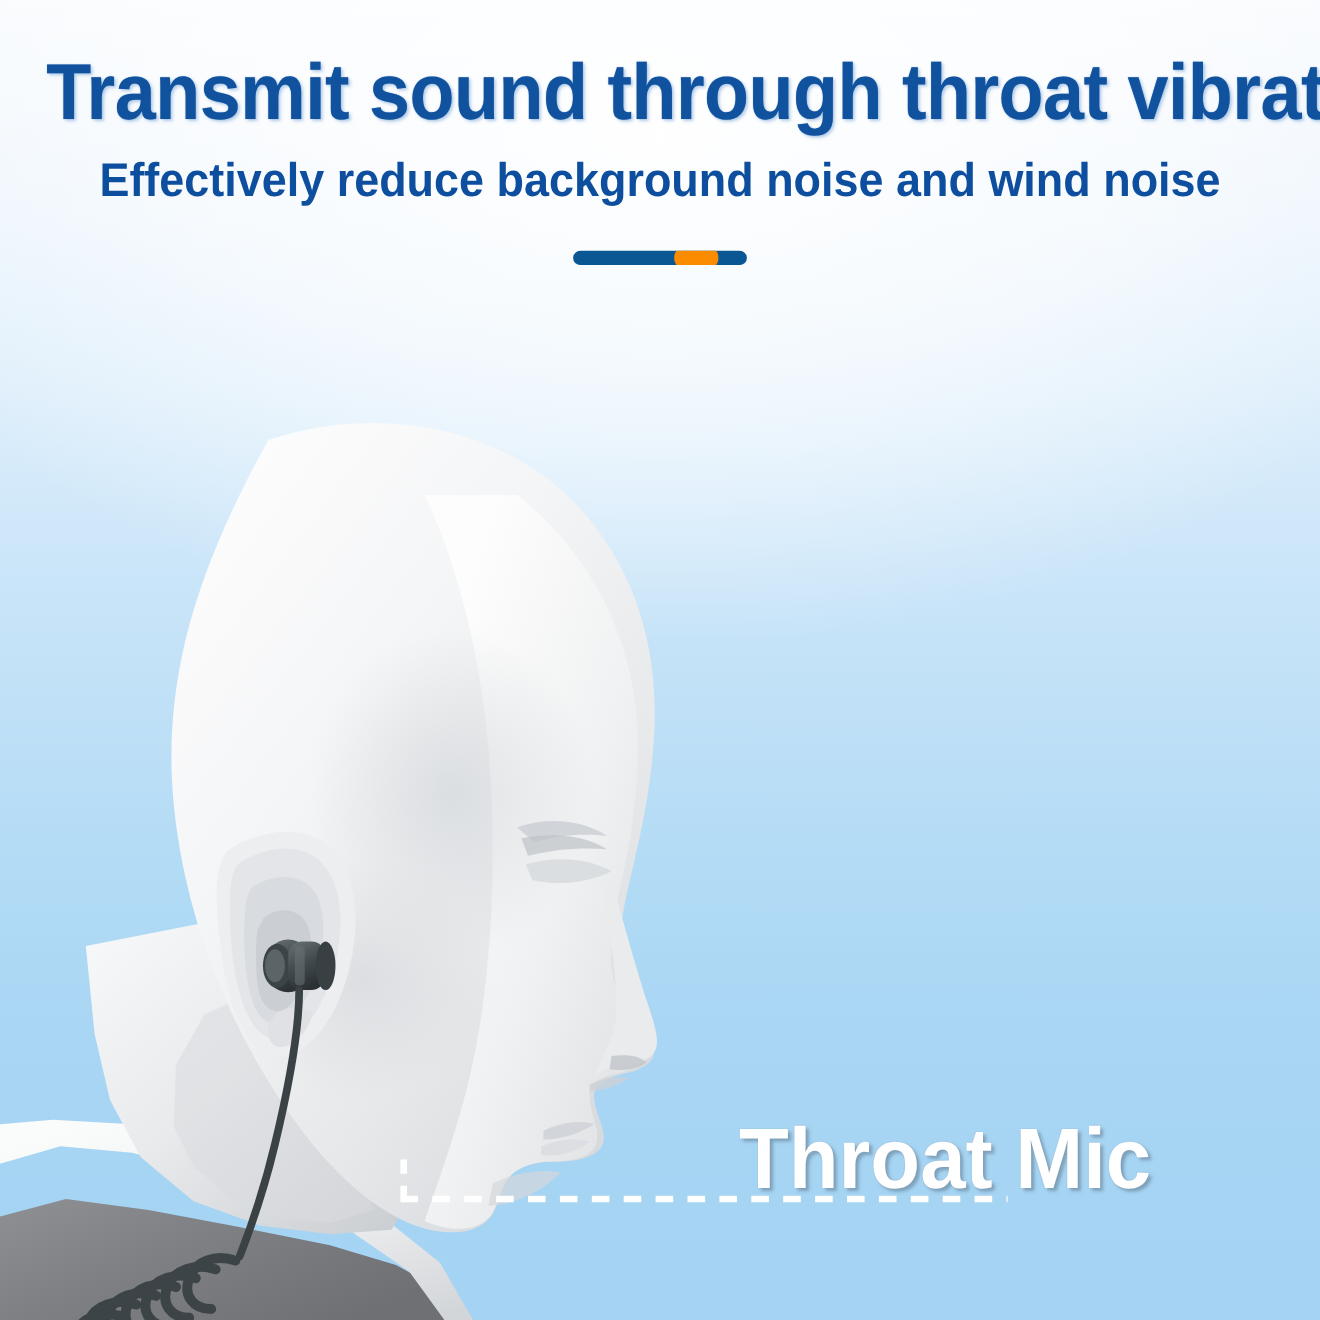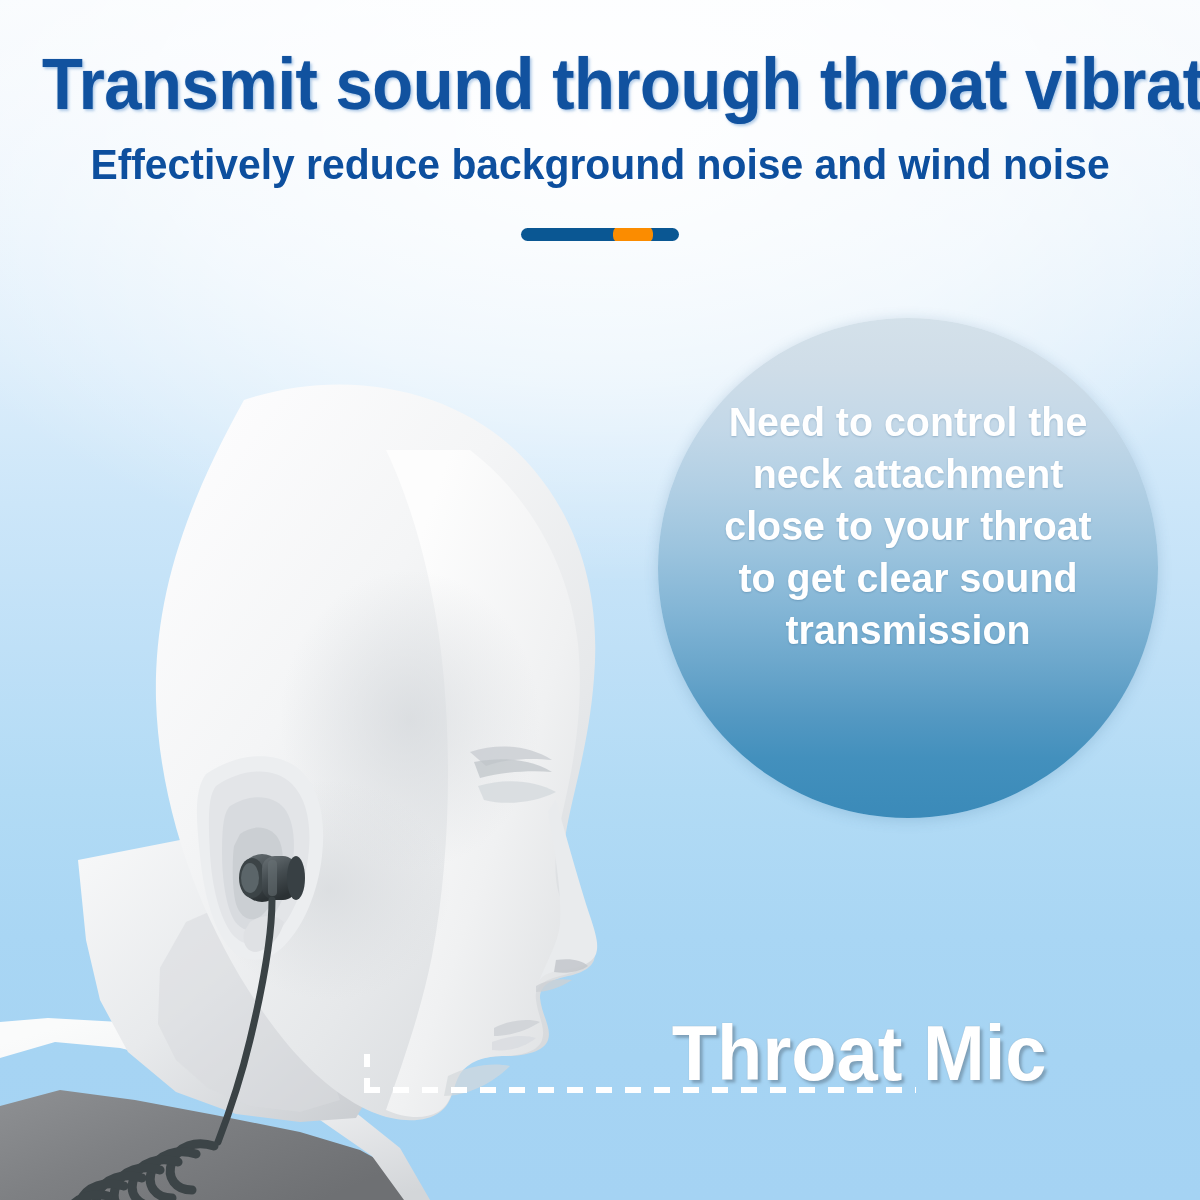--- a/index.html
+++ b/index.html
@@ -345,29 +345,20 @@
   </div>
 
   <div class="headline">Transmit sound through throat vibrate</div>
 
   <div class="subheadline">Effectively reduce background noise and wind noise</div>
 
   <div class="divider">
     <div class="divider-accent"></div>
   </div>
 
-  <div class="callout">
-    <div class="callout-text">
-      <div>Need to control the</div>
-      <div>neck attachment</div>
-      <div>close to your throat</div>
-      <div>to get clear sound</div>
-      <div>transmission</div>
-    </div>
-  </div>
 
   <div class="leader">
     <svg width="560" height="48" viewBox="0 0 560 48" xmlns="http://www.w3.org/2000/svg">
       <path d="M 7 2 L 7 36" stroke="#ffffff" stroke-width="6" stroke-dasharray="13 11" fill="none"></path>
       <path d="M 4 38 L 556 38" stroke="#ffffff" stroke-width="6" stroke-dasharray="16 13" fill="none"></path>
     </svg>
   </div>
 
   <div class="product-label">Throat Mic</div>
 

